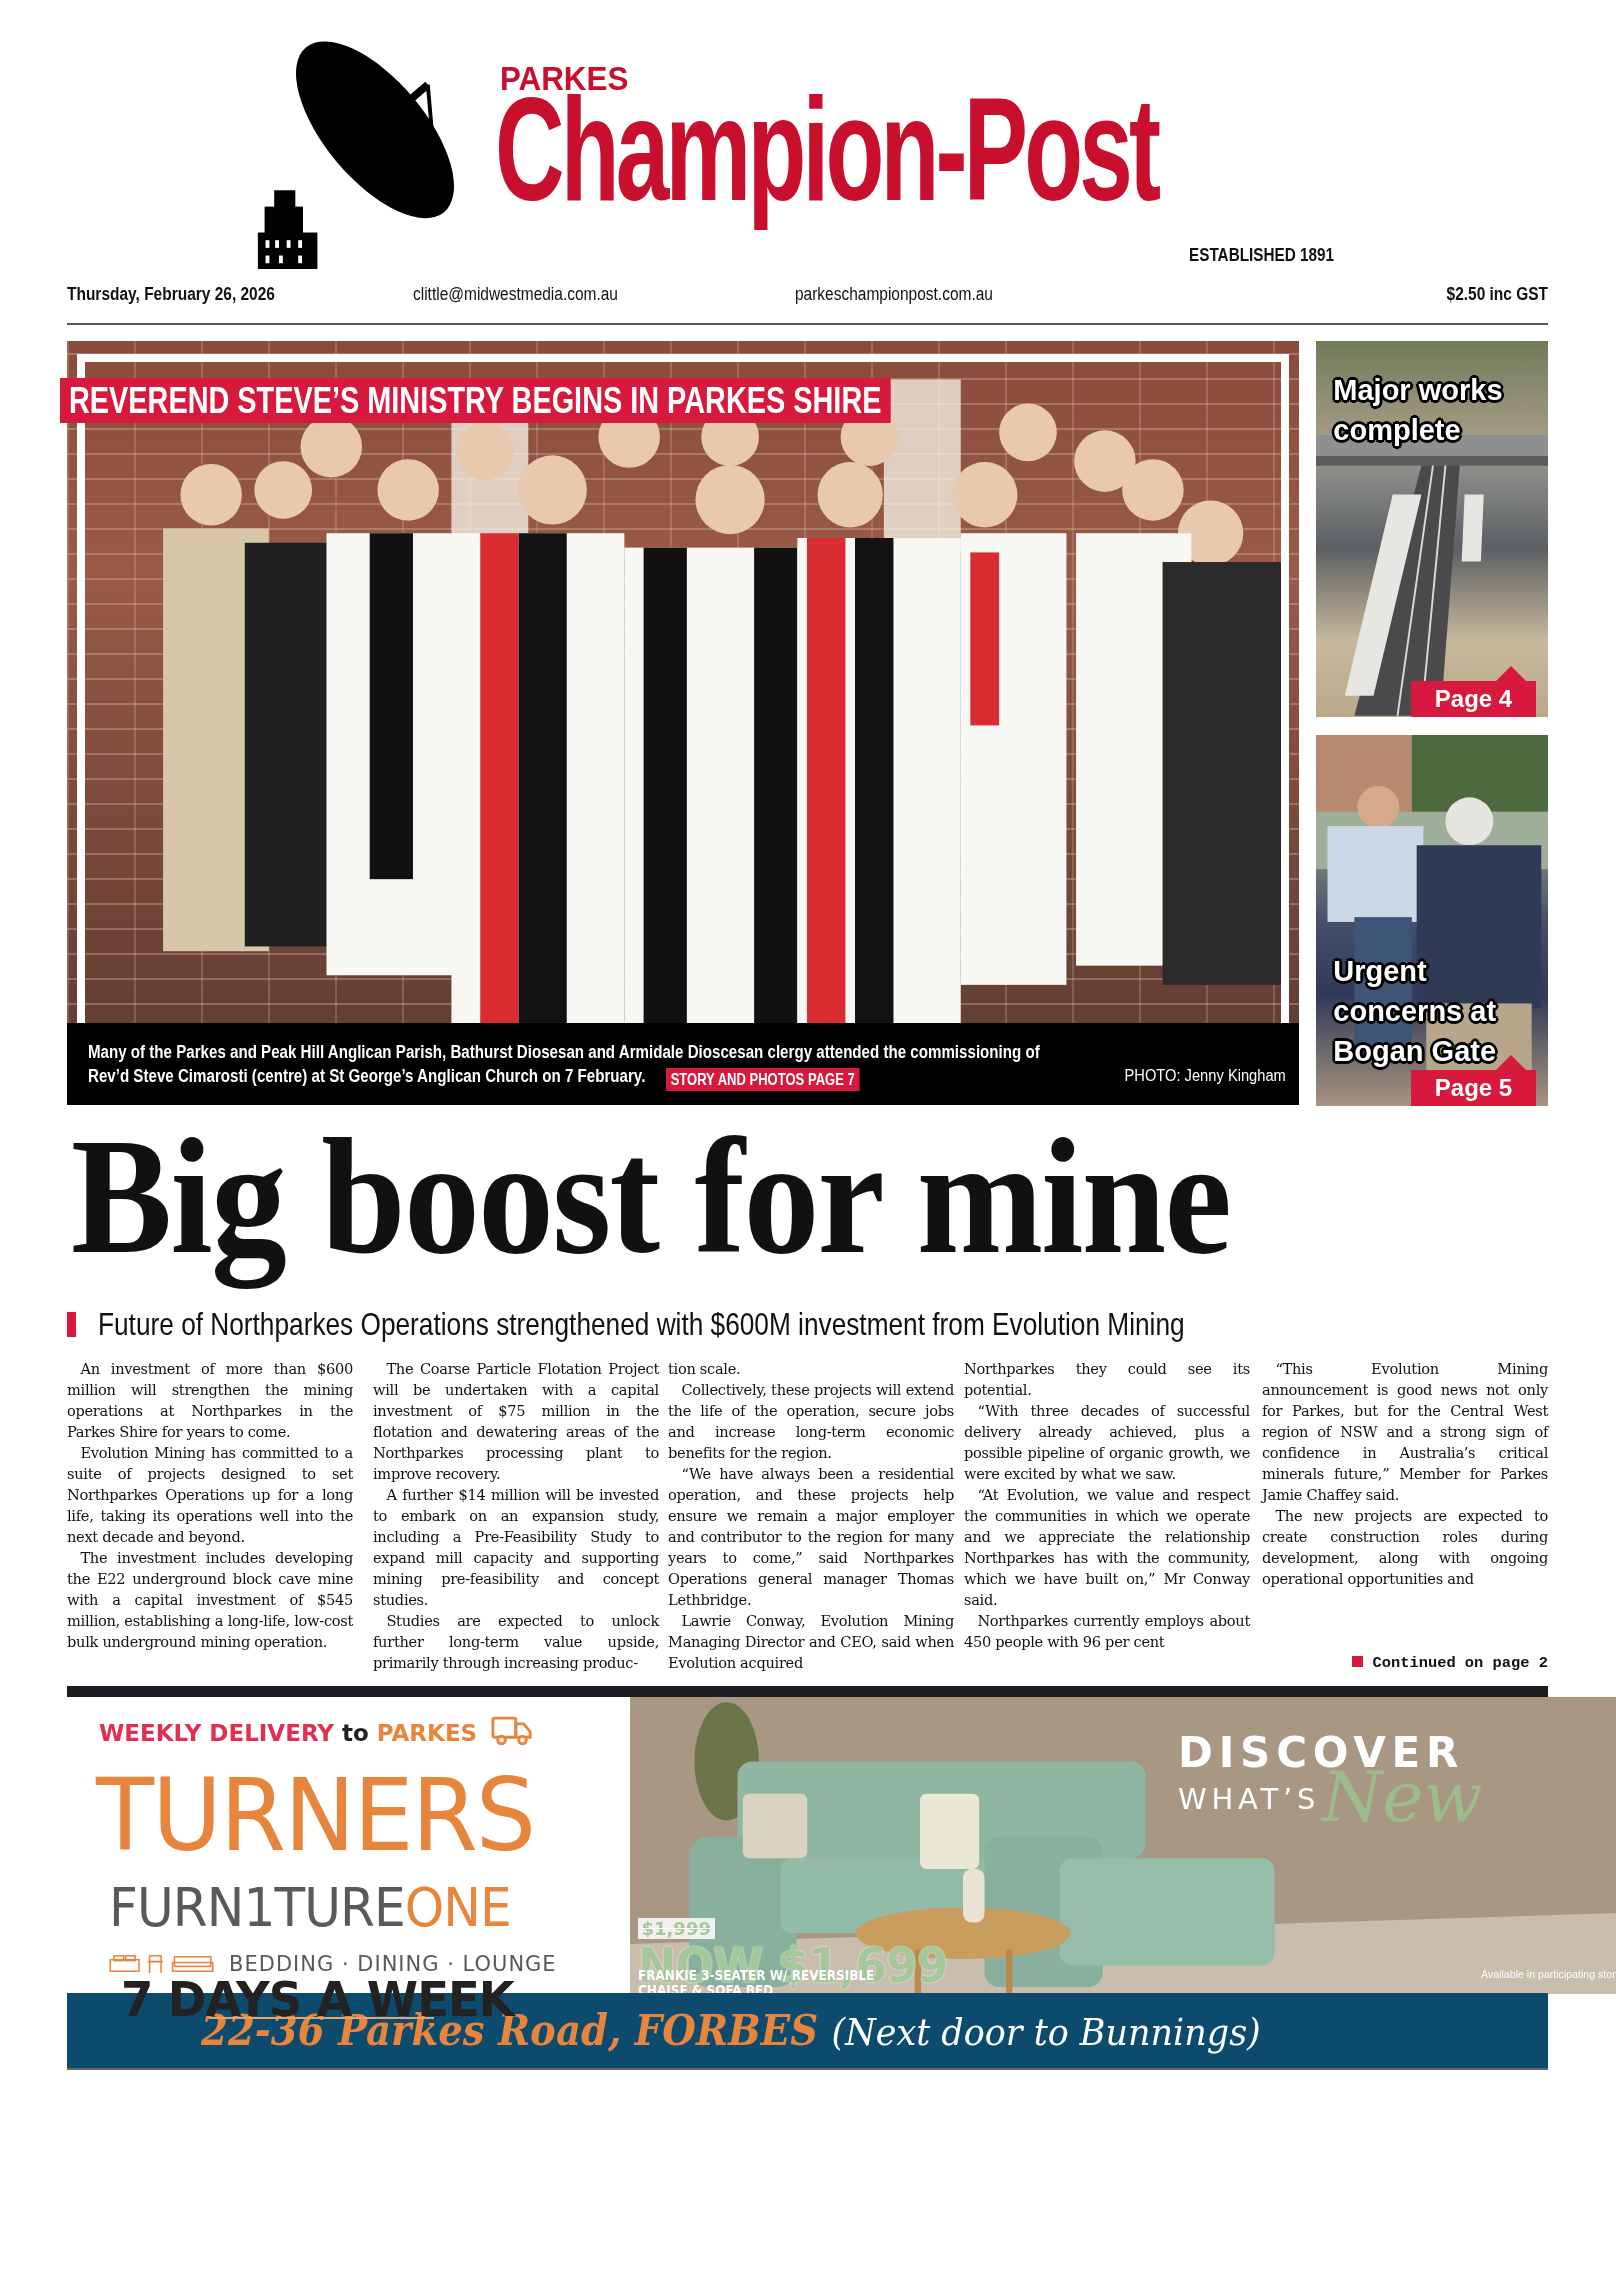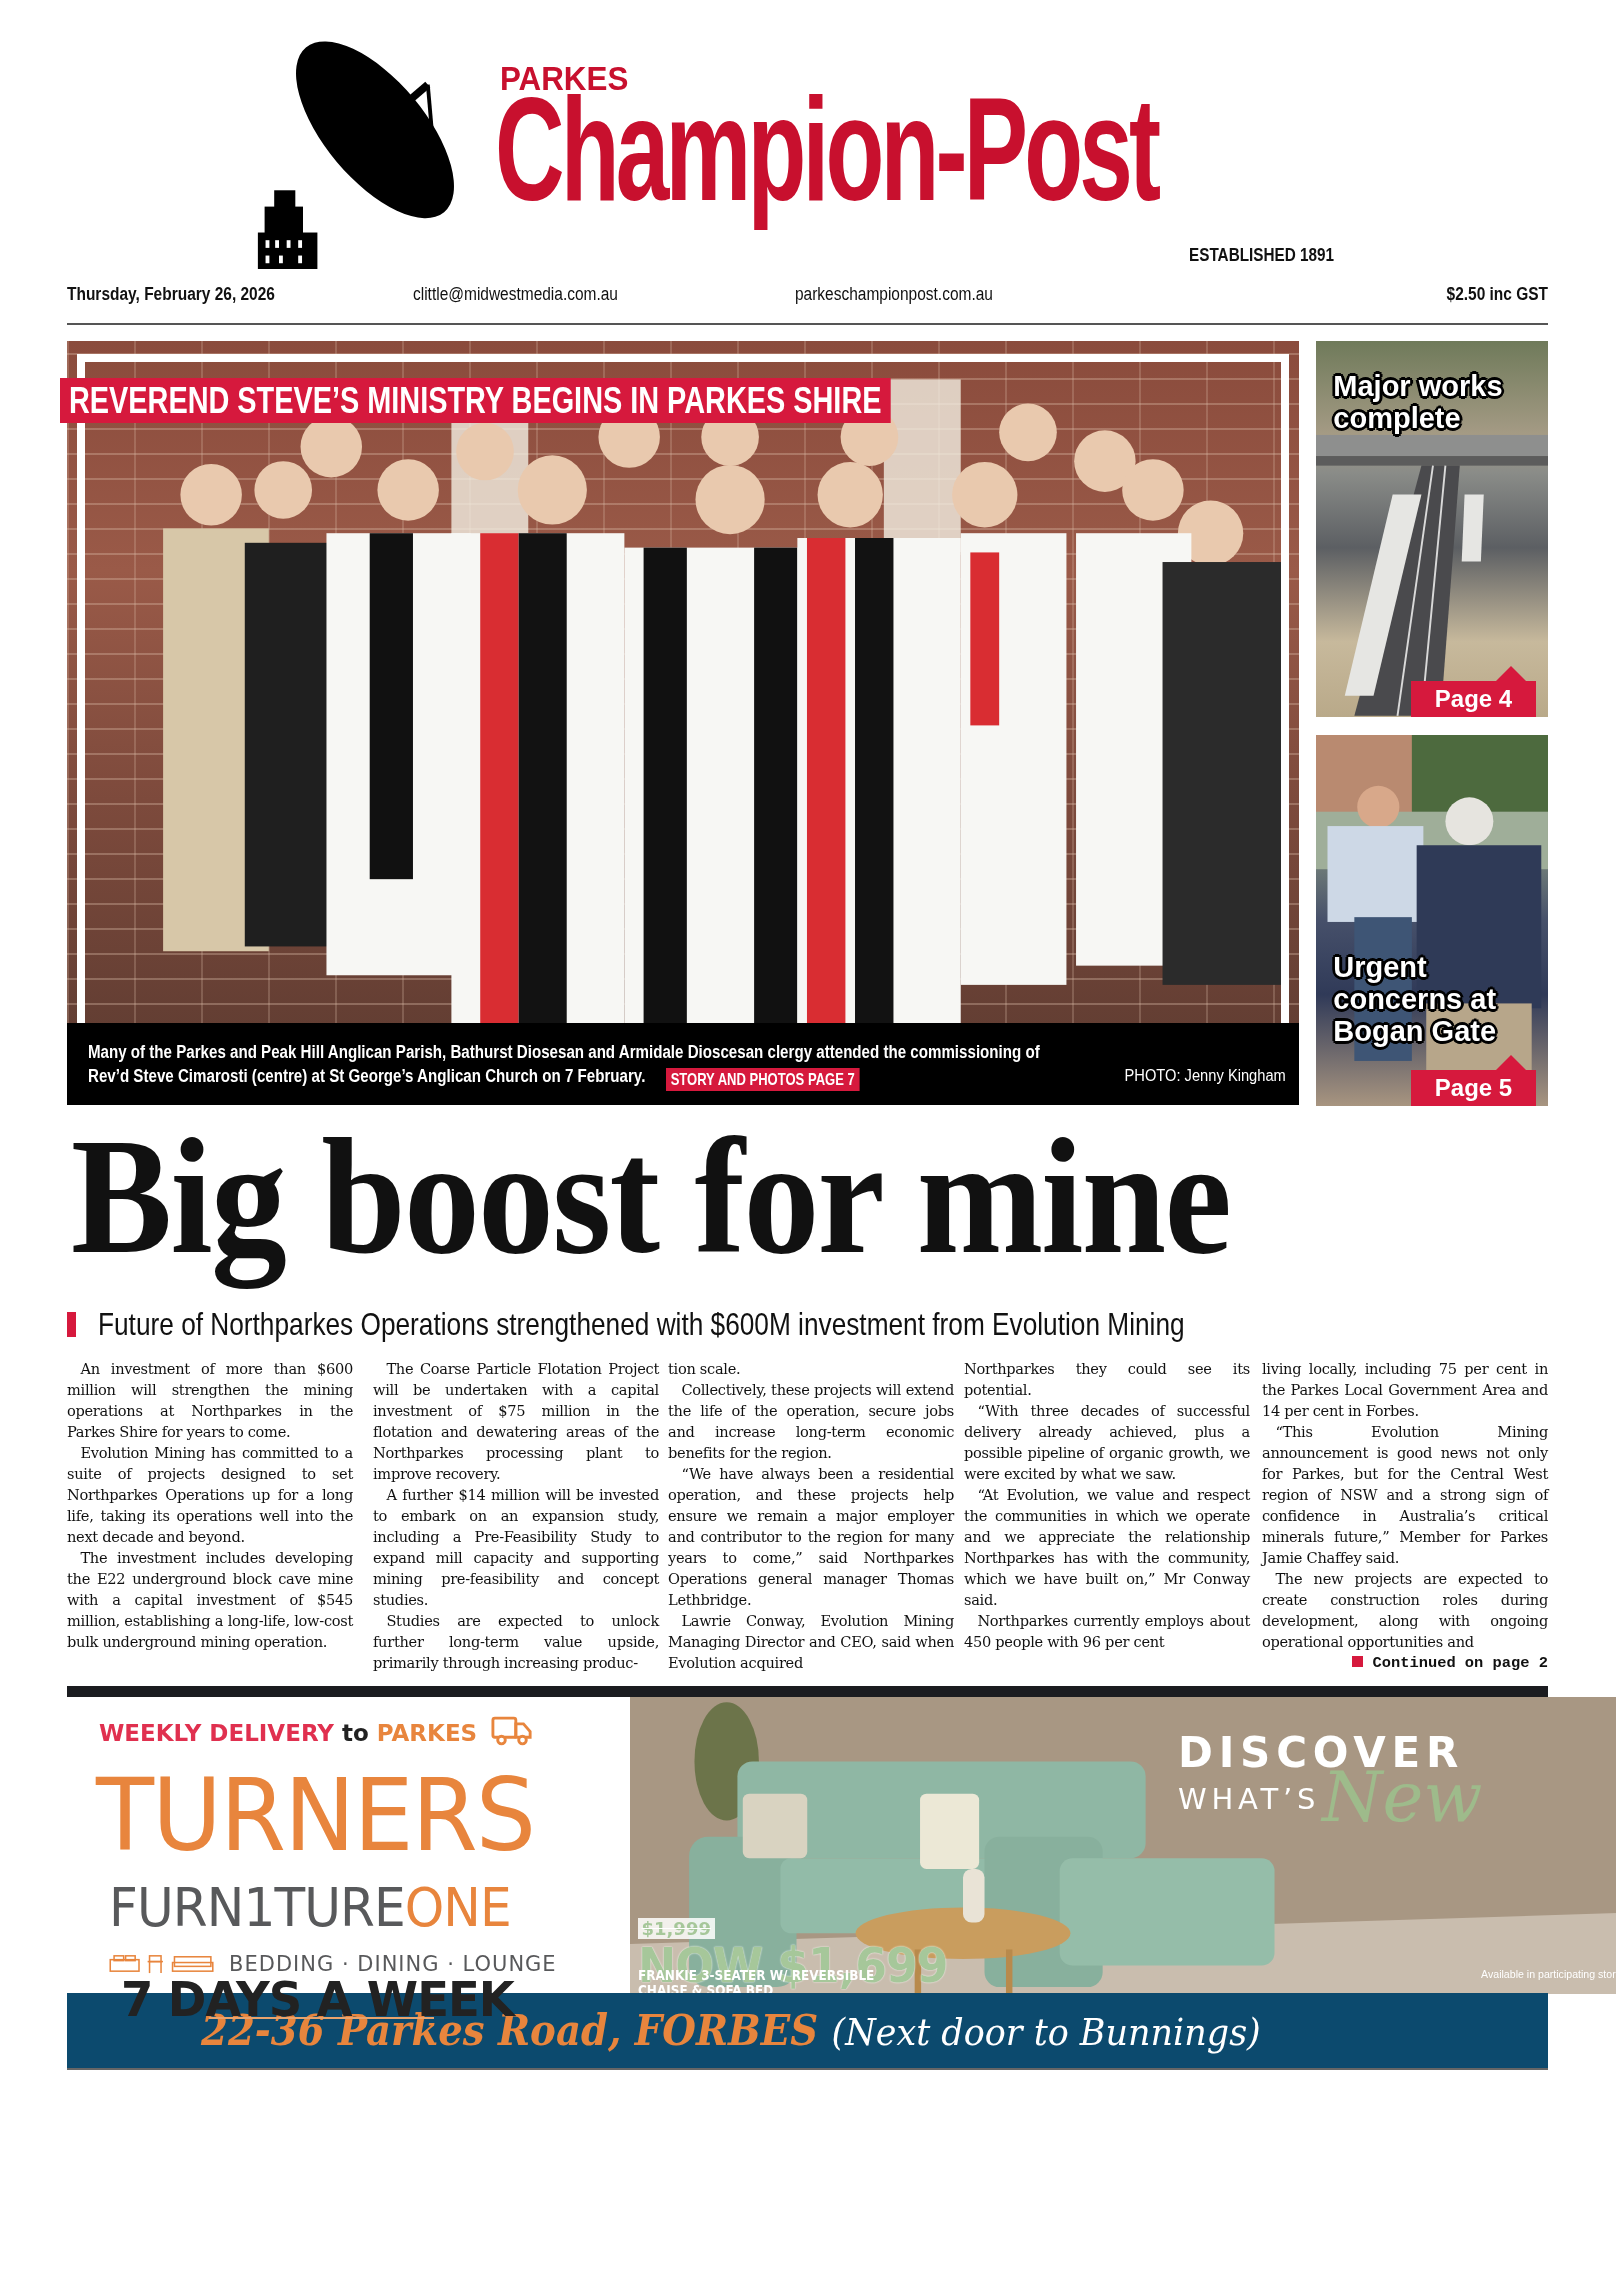--- a/index.html
+++ b/index.html
@@ -32,21 +32,21 @@
   .banner-red { position: absolute; left: 60px; top: 378px; height: 45px; padding: 0 11.5px; background: #d6193d; color: #fff; font-weight: 700; font-size: 37px; line-height: 45px; white-space: nowrap; transform: scaleX(0.78); transform-origin: left; }
   .caption-box { position: absolute; left: 67px; top: 1023px; width: 1232px; height: 82px; background: #000; color: #fff; }
   .caption-text { position: absolute; left: 21px; top: 17.3px; width: 1153px; font-size: 18px; font-weight: 700; line-height: 24px; transform: scaleX(0.84); transform-origin: left; }
   .caption-story { position: absolute; left: 599px; top: 45px; height: 23px; padding: 0 5.8px; background: #d6193d; color: #fff; font-size: 16.3px; font-weight: 700; line-height: 23px; white-space: nowrap; transform: scaleX(0.8); transform-origin: left; }
   .caption-credit { position: absolute; right: 13.4px; top: 42px; font-size: 17.3px; white-space: nowrap; transform: scaleX(0.85); transform-origin: right; }
 
   
   .side-promo { position: absolute; left: 1316px; width: 232px; overflow: hidden; }
   .promo1 { top: 341px; height: 376px; background: linear-gradient(180deg, #6f7a5a 0%, #a59b85 25%, #8a8c88 35%, #5c5f63 55%, #c7b99c 80%, #b9a989 100%); }
   .promo2 { top: 735px; height: 371px; background: linear-gradient(180deg, #c8b9a4 0%, #8a9882 25%, #46506a 50%, #303a58 70%, #a89580 100%); }
-  .promo-title { position: absolute; left: 17.3px; font-family: "Liberation Sans", sans-serif; font-weight: 700; font-size: 29px; line-height: 32px; color: #fff; text-shadow: -1.9px -1.9px 0 #000, 1.9px -1.9px 0 #000, -1.9px 1.9px 0 #000, 1.9px 1.9px 0 #000, 0 2.9px 0 #000, 2.9px 0 0 #000, -2.9px 0 0 #000, 0 -2.9px 0 #000; }
+  .promo-title { position: absolute; left: 17.3px; font-family: "Liberation Sans", sans-serif; font-weight: 700; font-size: 29px; line-height: 40px; color: #fff; text-shadow: -1.9px -1.9px 0 #000, 1.9px -1.9px 0 #000, -1.9px 1.9px 0 #000, 1.9px 1.9px 0 #000, 0 2.9px 0 #000, 2.9px 0 0 #000, -2.9px 0 0 #000, 0 -2.9px 0 #000; }
   .promo1 .promo-title { top: 29px; }
   .promo2 .promo-title { top: 216px; }
   .promo-page { position: absolute; right: 12px; bottom: 0; width: 125px; height: 36px; background: #d6193d; color: #fff; font-weight: 700; font-size: 24px; line-height: 36px; text-align: center; }
   .promo-page::before { content: ""; position: absolute; right: 9.6px; top: -15.4px; width: 0; height: 0; border-left: 15.4px solid transparent; border-right: 15.4px solid transparent; border-bottom: 15.4px solid #d6193d; }
 
   
   .headline { position: absolute; left: 71px; top: 1114px; font-family: "Liberation Serif", serif; font-weight: 700; font-size: 165px; line-height: 1; letter-spacing: -1.9px; white-space: nowrap; transform: scaleX(0.92); transform-origin: left; }
   .deck { position: absolute; left: 67px; top: 1307px; height: 35px; }
   .deck-bar { position: absolute; left: 0; top: 4.8px; width: 8.6px; height: 25px; background: #d6193d; }
   .deck-text { position: absolute; left: 31px; top: 0; font-size: 32px; line-height: 35px; white-space: nowrap; transform: scaleX(0.82); transform-origin: left; }
@@ -230,21 +230,20 @@
     <p>“We have always been a residential operation, and these projects help ensure we remain a major employer and contributor to the region for many years to come,” said Northparkes Operations general manager Thomas Lethbridge.</p>
     <p>Lawrie Conway, Evolution Mining Managing Director and CEO, said when Evolution acquired</p>
   </div>
   <div class="col c4">
     <p class="cont">Northparkes they could see its potential.</p>
     <p>“With three decades of successful delivery already achieved, plus a possible pipeline of organic growth, we were excited by what we saw.</p>
     <p>“At Evolution, we value and respect the communities in which we operate and we appreciate the relationship Northparkes has with the community, which we have built on,” Mr Conway said.</p>
     <p>Northparkes currently employs about 450 people with 96 per cent</p>
   </div>
   <div class="col c5">
-    <p class="cont">living locally, including 75 per cent in the Parkes Local Government Area and 14 per cent in Forbes.</p>
     <p>“This Evolution Mining announcement is good news not only for Parkes, but for the Central West region of NSW and a strong sign of confidence in Australia’s critical minerals future,” Member for Parkes Jamie Chaffey said.</p>
     <p>The new projects are expected to create construction roles during development, along with ongoing operational opportunities and</p>
   </div>
   <div class="continued">
     <span class="sq"></span><span>Continued on page 2</span>
   </div>
 </article>
 
 <section class="ad">
   <div class="ad-topbar"></div>

